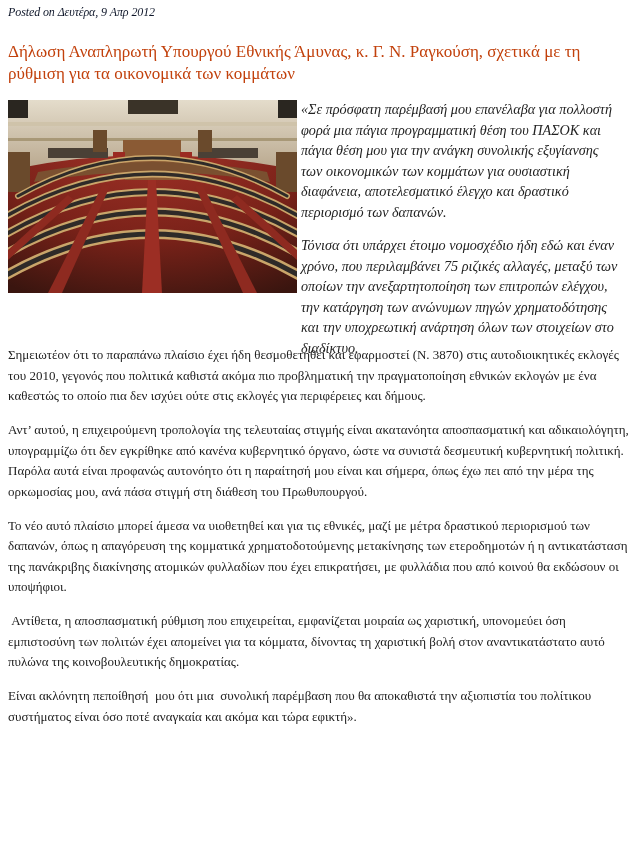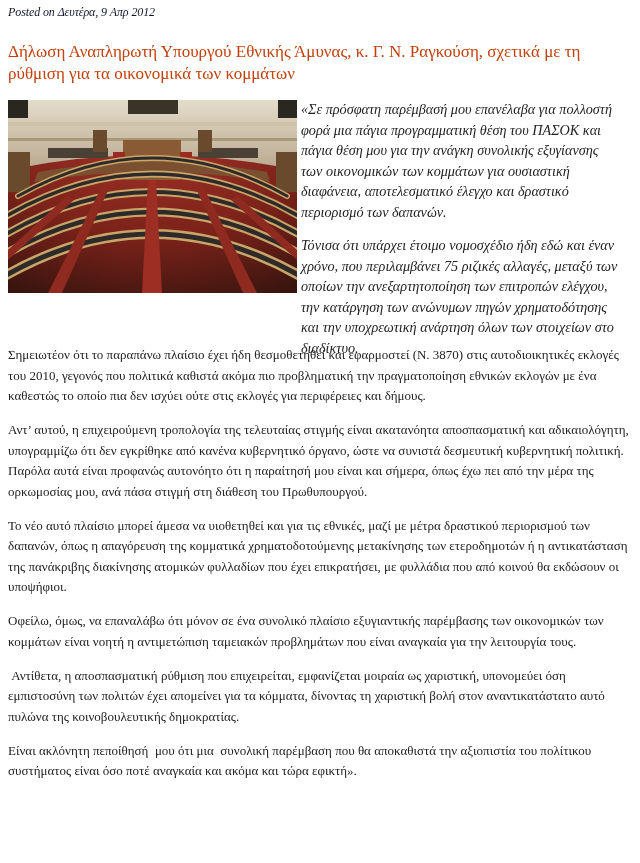--- a/index.html
+++ b/index.html
@@ -140,16 +140,15 @@
 
 <div class="side-col">
   <p>«Σε πρόσφατη παρέμβασή μου επανέλαβα για πολλοστή φορά μια πάγια προγραμματική θέση του ΠΑΣΟΚ και πάγια θέση μου για την ανάγκη συνολικής εξυγίανσης των οικονομικών των κομμάτων για ουσιαστική διαφάνεια, αποτελεσματικό έλεγχο και δραστικό περιορισμό των δαπανών.</p>
   <p>Τόνισα ότι υπάρχει έτοιμο νομοσχέδιο ήδη εδώ και έναν χρόνο, που περιλαμβάνει 75 ριζικές αλλαγές, μεταξύ των οποίων την ανεξαρτητοποίηση των επιτροπών ελέγχου, την κατάργηση των ανώνυμων πηγών χρηματοδότησης και την υποχρεωτική ανάρτηση όλων των στοιχείων στο διαδίκτυο.</p>
 </div>
 
 <div class="main-col">
   <p>Σημειωτέον ότι το παραπάνω πλαίσιο έχει ήδη θεσμοθετηθεί και εφαρμοστεί (Ν. 3870) στις αυτοδιοικητικές εκλογές του 2010,  γεγονός που πολιτικά καθιστά ακόμα πιο προβληματική την πραγματοποίηση εθνικών εκλογών με ένα καθεστώς το οποίο πια δεν ισχύει ούτε στις εκλογές για περιφέρειες και δήμους.</p>
   <p>Αντ’ αυτού, η επιχειρούμενη τροπολογία της τελευταίας στιγμής είναι ακατανόητα αποσπασματική και αδικαιολόγητη, υπογραμμίζω ότι δεν εγκρίθηκε από κανένα κυβερνητικό όργανο, ώστε να συνιστά δεσμευτική κυβερνητική πολιτική. Παρόλα αυτά είναι προφανώς αυτονόητο ότι η παραίτησή μου είναι και σήμερα, όπως έχω πει από την μέρα της ορκωμοσίας μου, ανά πάσα στιγμή στη διάθεση του Πρωθυπουργού.</p>
   <p>Το νέο αυτό πλαίσιο μπορεί άμεσα να υιοθετηθεί και για τις εθνικές, μαζί με μέτρα δραστικού περιορισμού των δαπανών, όπως η απαγόρευση της κομματικά χρηματοδοτούμενης μετακίνησης των ετεροδημοτών ή η αντικατάσταση της πανάκριβης διακίνησης ατομικών φυλλαδίων που έχει επικρατήσει, με φυλλάδια που από κοινού θα εκδώσουν οι υποψήφιοι.</p>
-  <p>Οφείλω, όμως, να επαναλάβω ότι μόνον σε ένα συνολικό πλαίσιο εξυγιαντικής παρέμβασης των οικονομικών των κομμάτων είναι νοητή η αντιμετώπιση ταμειακών προβλημάτων που είναι αναγκαία για την λειτουργία τους.</p>
   <p style="white-space: pre-wrap;"> Αντίθετα, η αποσπασματική ρύθμιση που επιχειρείται, εμφανίζεται μοιραία ως χαριστική, υπονομεύει όση εμπιστοσύνη των πολιτών έχει απομείνει για τα κόμματα, δίνοντας τη χαριστική βολή στον αναντικατάστατο αυτό πυλώνα της κοινοβουλευτικής δημοκρατίας.</p>
   <p style="white-space: pre-wrap;">Είναι ακλόνητη πεποίθησή  μου ότι μια  συνολική παρέμβαση που θα αποκαθιστά την αξιοπιστία του πολίτικου συστήματος είναι όσο ποτέ αναγκαία και ακόμα και τώρα εφικτή».</p>
 </div>
 
 </body></html>

